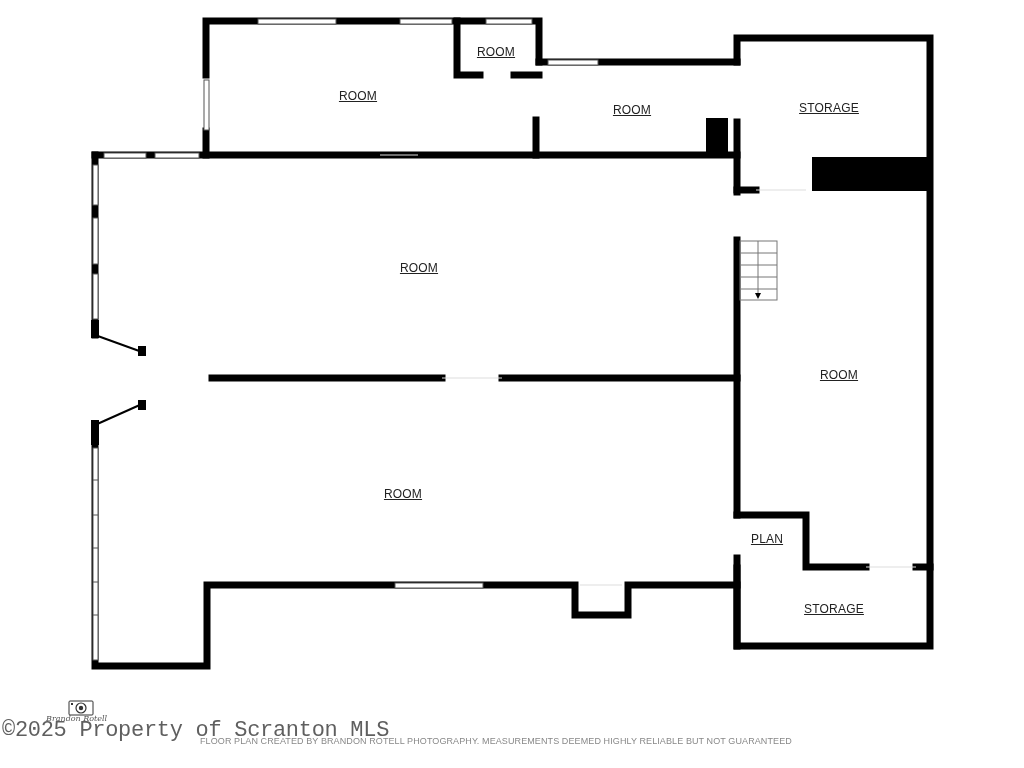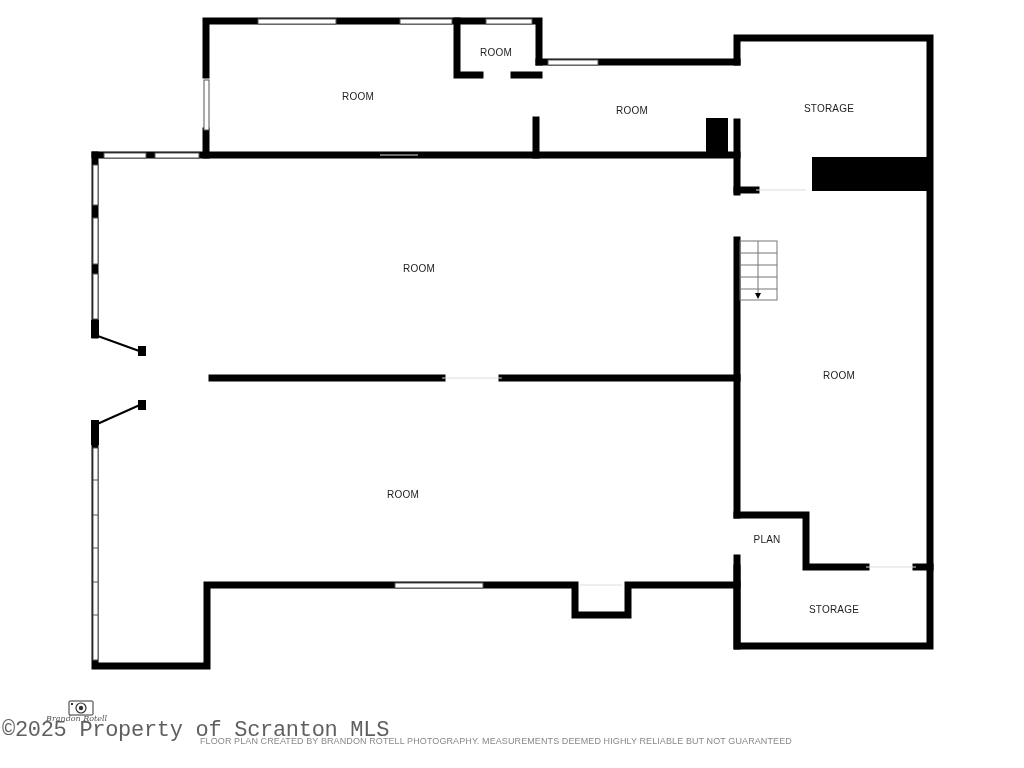--- a/index.html
+++ b/index.html
@@ -1,18 +1,18 @@
 <!DOCTYPE html>
 <html><head>
 <meta charset="utf-8">
 <style>
   html,body{margin:0;padding:0;background:#ffffff;}
   body{width:1024px;height:768px;position:relative;overflow:hidden;font-family:"Liberation Sans",sans-serif;}
   #plan{position:absolute;left:0;top:0;width:1024px;height:768px;}
-  .lbl{position:absolute;font-size:10px;color:#222;letter-spacing:0.2px;transform:translate(-50%,-50%);white-space:nowrap;font-family:"Liberation Sans",sans-serif;}
+  .lbl{position:absolute;font-size:12px;color:#222;letter-spacing:0.2px;transform:translate(-50%,-50%);white-space:nowrap;font-family:"Liberation Sans",sans-serif;text-decoration:underline;}
   .wm{position:absolute;left:2px;top:718px;font-family:Liberation Mono, monospace;font-size:22px;color:#444;opacity:0.85;font-weight:300;white-space:nowrap;letter-spacing:-0.3px;text-align:center;}
   .sig{position:absolute;left:46px;top:714px;font-family:"DejaVu Serif",serif;font-style:italic;font-size:8px;color:#555;white-space:nowrap;}
   .disc{position:absolute;left:200px;top:736px;font-size:9px;color:#888;white-space:nowrap;letter-spacing:0.1px;font-family:"Liberation Sans",sans-serif;}
   .cam{position:absolute;left:68px;top:698px;width:26px;height:18px;}
 </style>
 </head>
 <body>
 
 <svg id="plan" viewBox="0 0 1024 768" xmlns="http://www.w3.org/2000/svg">
   <g stroke="#000" stroke-width="7" fill="none" stroke-linecap="square">

